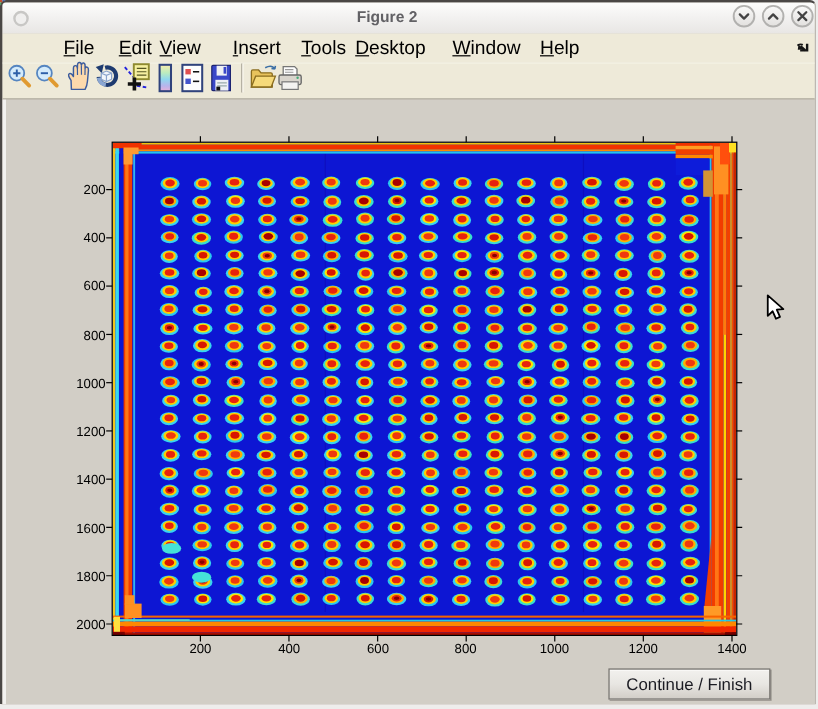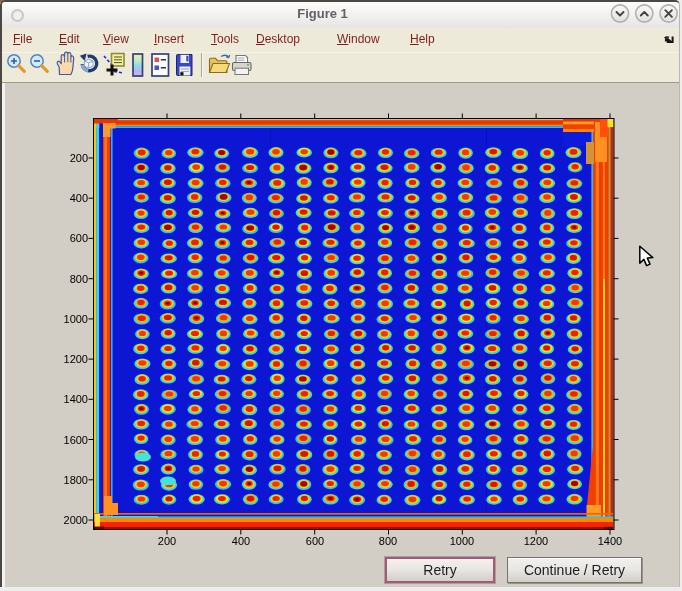--- a/index.html
+++ b/index.html
@@ -7,54 +7,53 @@
 #win{position:absolute;left:0;top:0;width:677px;height:585px;background:#d2cec6;
   border-top:2px solid #4a4745;border-left:2px solid #4a4745;border-right:1px solid #bcb8b1;
   border-radius:5px 5px 0 0;overflow:hidden;}
 #titlebar{position:absolute;left:0;top:0;width:100%;height:26px;
   background:linear-gradient(180deg,#fdfdfc 0%,#f3f2f1 45%,#e8e6e4 100%);}
 #titlecircle{position:absolute;left:9px;top:7px;width:9px;height:9px;border-radius:50%;
   border:2px solid #c8c7c5;background:#f0efee;}
 #title{position:absolute;left:0;top:4px;width:641px;text-align:center;
   font-size:13px;font-weight:bold;color:#626165;}
 #menubar{position:absolute;left:0;top:26px;width:100%;height:24px;background:#eeead9;}
-.mi{position:absolute;top:4px;font-size:12px;color:#7f1d1d;}
+.mi{position:absolute;top:4px;font-size:16px;color:#000000;margin-left:40px;}
 .mi u{text-decoration:underline;text-underline-offset:1px;}
 #toolbar{position:absolute;left:0;top:50px;width:100%;height:29px;background:#eeead9;
   border-top:1px solid #f6f3e6;border-bottom:1px solid #9d998e;}
 #figarea{position:absolute;left:0;top:81px;width:100%;height:504px;background:#d2cec6;border-left:3px solid #f2f1ef;box-sizing:border-box;}
 #overlay{position:absolute;left:0;top:0;width:682px;height:591px;}
 .btn{position:absolute;font-size:14px;color:#1b1b22;text-align:center;
   background:linear-gradient(180deg,#f2f1ee 0%,#e8e6e2 50%,#d2cec8 100%);}
 #btnretry{left:385px;top:557px;width:106px;height:22px;line-height:22px;
   border:2px solid #a85679;box-shadow:inset 0 1px 0 #fbfaf9, 0 0 0 1px #a6a29b;}
 #btncont{left:507px;top:557px;width:133px;height:24px;line-height:24px;
   border:1px solid #767370;box-shadow:inset 0 1px 0 #fbfaf9, 1px 1px 0 #96928b;}
 </style></head>
 <body>
 <div id="desktop">
 <div id="win">
   <div id="titlebar"></div>
   <div id="titlecircle"></div>
-  <div id="title">Figure 1</div>
+  <div id="title">Figure 2</div>
   <div id="menubar">
     <span class="mi" style="left:11px"><u>F</u>ile</span>
     <span class="mi" style="left:57px"><u>E</u>dit</span>
-    <span class="mi" style="left:101px"><u>V</u>iew</span>
+    <span class="mi" style="left:91px"><u>V</u>iew</span>
     <span class="mi" style="left:152px"><u>I</u>nsert</span>
     <span class="mi" style="left:209px"><u>T</u>ools</span>
     <span class="mi" style="left:254px"><u>D</u>esktop</span>
     <span class="mi" style="left:335px"><u>W</u>indow</span>
     <span class="mi" style="left:408px"><u>H</u>elp</span>
   </div>
   <div id="toolbar"></div>
   <div id="figarea"></div>
 </div>
-<div class="btn" id="btnretry">Retry</div>
-<div class="btn" id="btncont">Continue / Retry</div>
+<div class="btn" id="btncont">Continue / Finish</div>
 <svg id="overlay" viewBox="0 0 682 591">
   <rect x="0" y="0" width="2" height="2" fill="#c05030"></rect>
   <rect x="2" y="0" width="2" height="1" fill="#4868b0"></rect>
   <rect x="0" y="2" width="1" height="2" fill="#50a060"></rect>
 
   <defs>
     <linearGradient id="wbtn" x1="0" y1="0" x2="0" y2="1">
       <stop offset="0" stop-color="#fafaf9"></stop>
           <stop offset="1" stop-color="#e2e0de"></stop>
     </linearGradient>

